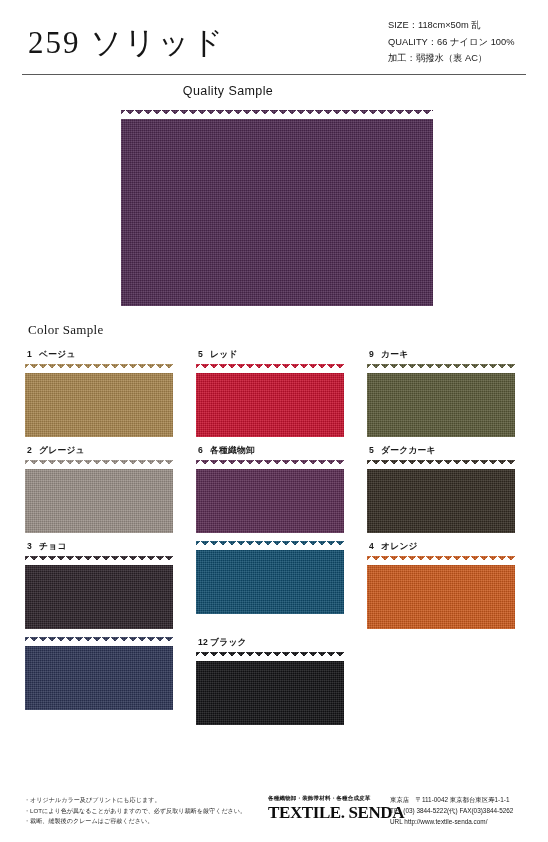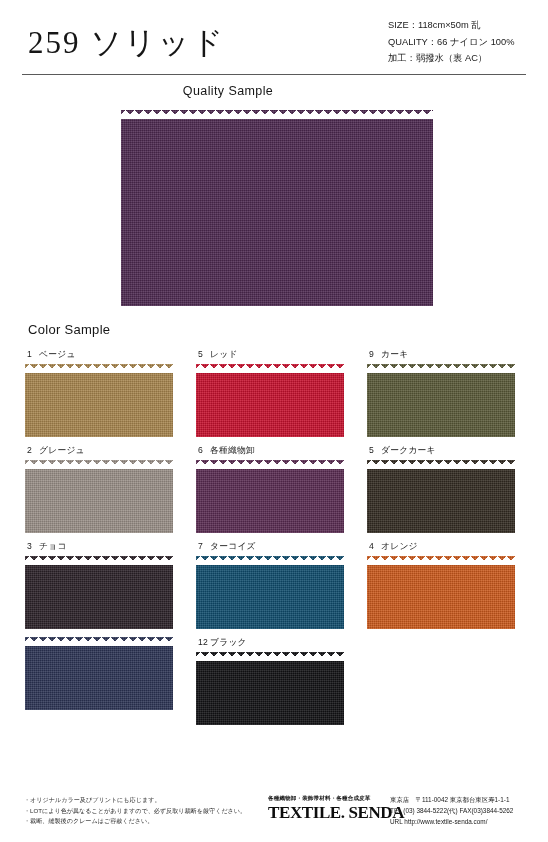--- a/index.html
+++ b/index.html
@@ -114,38 +114,40 @@
     top: 322px;
     width: 548px;
   }
   #color-sample-title {
     position: absolute;
     left: 28px;
     top: 0;
     font-size: 13px;
     color: #161616;
     letter-spacing: .3px;
+    font-family: Liberation Serif, serif;
   }
   #color-grid {
     position: absolute;
     left: 25px;
     top: 27px;
     width: 500px;
     display: grid;
     grid-template-columns: repeat(3, 158px);
     column-gap: 13px;
     row-gap: 8px;
   }
   .color-cell { width: 158px; }
   .color-label {
     font-size: 8.8px;
     color: #1a1a1a;
     margin: 0 0 3px 2px;
     white-space: nowrap;
     letter-spacing: .2px;
+    font-weight: bold;
   }
   .color-label .num {
     display: inline-block;
     min-width: 12px;
     font-size: 8.6px;
   }
   .color-swatch {
     width: 148px;
     height: 73px;
   }
@@ -260,21 +262,20 @@
           <div class="cloth" style="background-color: rgb(51, 43, 34);"></div>
         </div>
       </div>
       <div class="color-cell">
         <div class="color-label"><span class="num">3</span><span>チョコ</span></div>
         <div class="color-swatch swatch">
           <div class="cloth" style="background-color: rgb(43, 34, 40);"></div>
         </div>
       </div>
       <div class="color-cell">
-        <div class="color-label"><span class="num">7</span><span>ターコイズ</span></div>
         <div class="color-swatch swatch">
           <div class="cloth" style="background-color: rgb(15, 77, 110);"></div>
         </div>
       </div>
       <div class="color-cell">
         <div class="color-label"><span class="num">4</span><span>オレンジ</span></div>
         <div class="color-swatch swatch">
           <div class="cloth" style="background-color: rgb(204, 90, 28);"></div>
         </div>
       </div>

